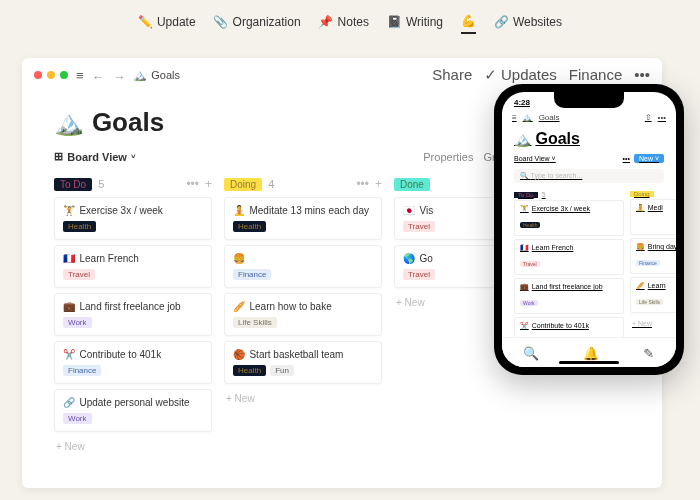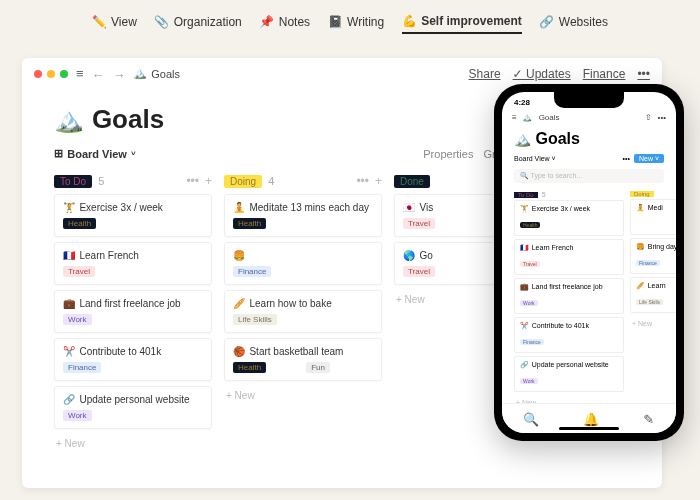--- a/index.html
+++ b/index.html
@@ -9,52 +9,52 @@
 .top-tab.active { border-bottom: 2px solid #222; font-weight: 600; }
 .top-tab .icon { font-size: 12px; }
 .window { position: absolute; left: 22px; top: 58px; width: 640px; height: 430px; background: #fff; border-radius: 6px; box-shadow: 0 2px 8px rgba(0,0,0,0.08); }
 .titlebar { display: flex; align-items: center; gap: 8px; padding: 8px 12px; border-bottom: 1px solid transparent; }
 .traffic { display: flex; gap: 5px; }
 .dot { width: 8px; height: 8px; border-radius: 50%; }
 .dot.r { background: #ff5f57; } .dot.y { background: #febc2e; } .dot.g { background: #28c840; }
 .titlebar .hamburger { font-size: 13px; color: #666; }
 .titlebar .nav-ar { color: #999; font-size: 13px; }
 .titlebar .crumb { font-size: 11px; color: #444; display: flex; gap: 4px; align-items: center; }
-.titlebar .right { margin-left: auto; display: flex; gap: 12px; font-size: 12px; color: #555; align-items: flex-start; text-decoration: underline; }
+.titlebar .right { margin-left: auto; display: flex; gap: 12px; font-size: 15px; color: #555; align-items: flex-start; }
 .page-title { display: flex; align-items: center; gap: 8px; padding: 14px 32px 8px; }
 .page-title .emoji { font-size: 24px; }
 .page-title h1 { font-size: 26px; font-weight: 700; color: #222; }
 .view-row { display: flex; align-items: center; padding: 4px 32px 8px; font-size: 11px; color: #555; }
 .view-row .bv { font-weight: 600; color: #333; display: flex; gap: 4px; align-items: center; }
 .view-row .chev { font-size: 8px; }
 .view-row .vopts { margin-left: auto; display: flex; gap: 10px; color: #888; }
 .view-row .vopts b { color: #333; font-weight: 600; }
 .board { display: flex; gap: 12px; padding: 4px 32px; overflow: hidden; }
 .col { width: 158px; flex-shrink: 0; }
 .col-head { display: flex; align-items: center; gap: 6px; font-size: 11px; padding: 2px 0 6px; }
 .col-head .pill { padding: 1px 6px; border-radius: 2px; font-size: 10px; }
 .pill-pink { background: #0f172a; color: #b0466e; }
 .pill-yellow { background: #fde047; color: #9a7b2e; }
-.pill-green { background: #0f172a; color: #3a7d4f; }
+.pill-green { background: #5eead4; color: #3a7d4f; }
 .col-head .count { color: #aaa; }
 .col-head .more { margin-left: auto; color: #bbb; font-size: 12px; }
 .col-head .plus { color: #bbb; font-size: 12px; }
 .card { border: 1px solid #eee; border-radius: 3px; padding: 7px 8px; margin-bottom: 5px; box-shadow: 0 1px 2px rgba(0,0,0,0.03); background: #fff; }
 .card .ttl { font-size: 10px; color: #333; display: flex; gap: 4px; align-items: center; }
 .card .emoji { font-size: 10px; }
 .tags { display: flex; gap: 4px; margin-top: 5px; }
 .tag { font-size: 8px; padding: 1px 5px; border-radius: 2px; }
 .tag-health { background: #0f172a; color: #9a7b2e; }
 .tag-travel { background: #fde3e3; color: #a84a4a; }
 .tag-work { background: #ece4fa; color: #6b4fa8; }
 .tag-finance { background: #e3ecfa; color: #4a6aa8; }
 .tag-life { background: #f1eee6; color: #7a7360; }
-.tag-fun { background: #eee; color: #666; margin-left: 36px; }
+.tag-fun { background: #eee; color: #666; }
 .new-btn { font-size: 10px; color: #bbb; padding: 4px 2px; cursor: pointer; }
-.phone { position: absolute; right: 16px; top: 84px; width: 190px; height: 357px; background: #000; border-radius: 28px; padding: 8px; box-shadow: 0 10px 30px rgba(0,0,0,0.25); }
+.phone { position: absolute; right: 16px; top: 84px; width: 190px; height: 291px; background: #000; border-radius: 28px; padding: 8px; box-shadow: 0 10px 30px rgba(0,0,0,0.25); text-decoration: underline; }
 .phone-screen { width: 100%; height: 100%; background: #fff; border-radius: 22px; overflow: hidden; position: relative; }
 .notch { position: absolute; top: 0; left: 50%; transform: translateX(-50%); width: 70px; height: 16px; background: #000; border-radius: 0 0 10px 10px; }
 .phone-status { display: flex; padding: 6px 12px 0; font-size: 8px; font-weight: 700; }
 .phone-top { display: flex; align-items: center; gap: 6px; padding: 6px 10px 2px; font-size: 8px; color: #444; }
 .phone-top .r { margin-left: auto; display: flex; gap: 6px; }
 .phone-title { display: flex; align-items: center; gap: 4px; padding: 6px 12px 4px; }
 .phone-title .emoji { font-size: 14px; }
 .phone-title h2 { font-size: 16px; font-weight: 700; }
 .phone-view { display: flex; align-items: center; padding: 2px 12px 4px; font-size: 7px; }
 .phone-view .r { margin-left: auto; display: flex; gap: 4px; align-items: center; }
@@ -69,37 +69,36 @@
 .phone-nav { position: absolute; bottom: 0; left: 0; right: 0; display: flex; justify-content: space-around; padding: 8px 0 6px; border-top: 1px solid #f0f0f0; background: #fff; }
 .phone-nav span { font-size: 13px; color: #555; }
 .hi { position: absolute; bottom: 0; left: 50%; transform: translateX(-50%); width: 60px; height: 3px; background: #000; border-radius: 2px; margin-bottom: 3px; }
 </style>
 </head>
 <body>
 
 <div class="top-tabs" id="top-tabs">
     <div class="top-tab">
       <span class="icon">✏️</span>
-      <span>View</span>
+      <span>Update</span>
     </div>
     <div class="top-tab">
       <span class="icon">📎</span>
       <span>Organization</span>
     </div>
     <div class="top-tab">
       <span class="icon">📌</span>
       <span>Notes</span>
     </div>
     <div class="top-tab">
       <span class="icon">📓</span>
       <span>Writing</span>
     </div>
     <div class="top-tab active">
       <span class="icon">💪</span>
-      <span>Self improvement</span>
     </div>
     <div class="top-tab">
       <span class="icon">🔗</span>
       <span>Websites</span>
     </div>
   </div>
 
 <div class="window">
   <div class="titlebar">
     <div class="traffic">

